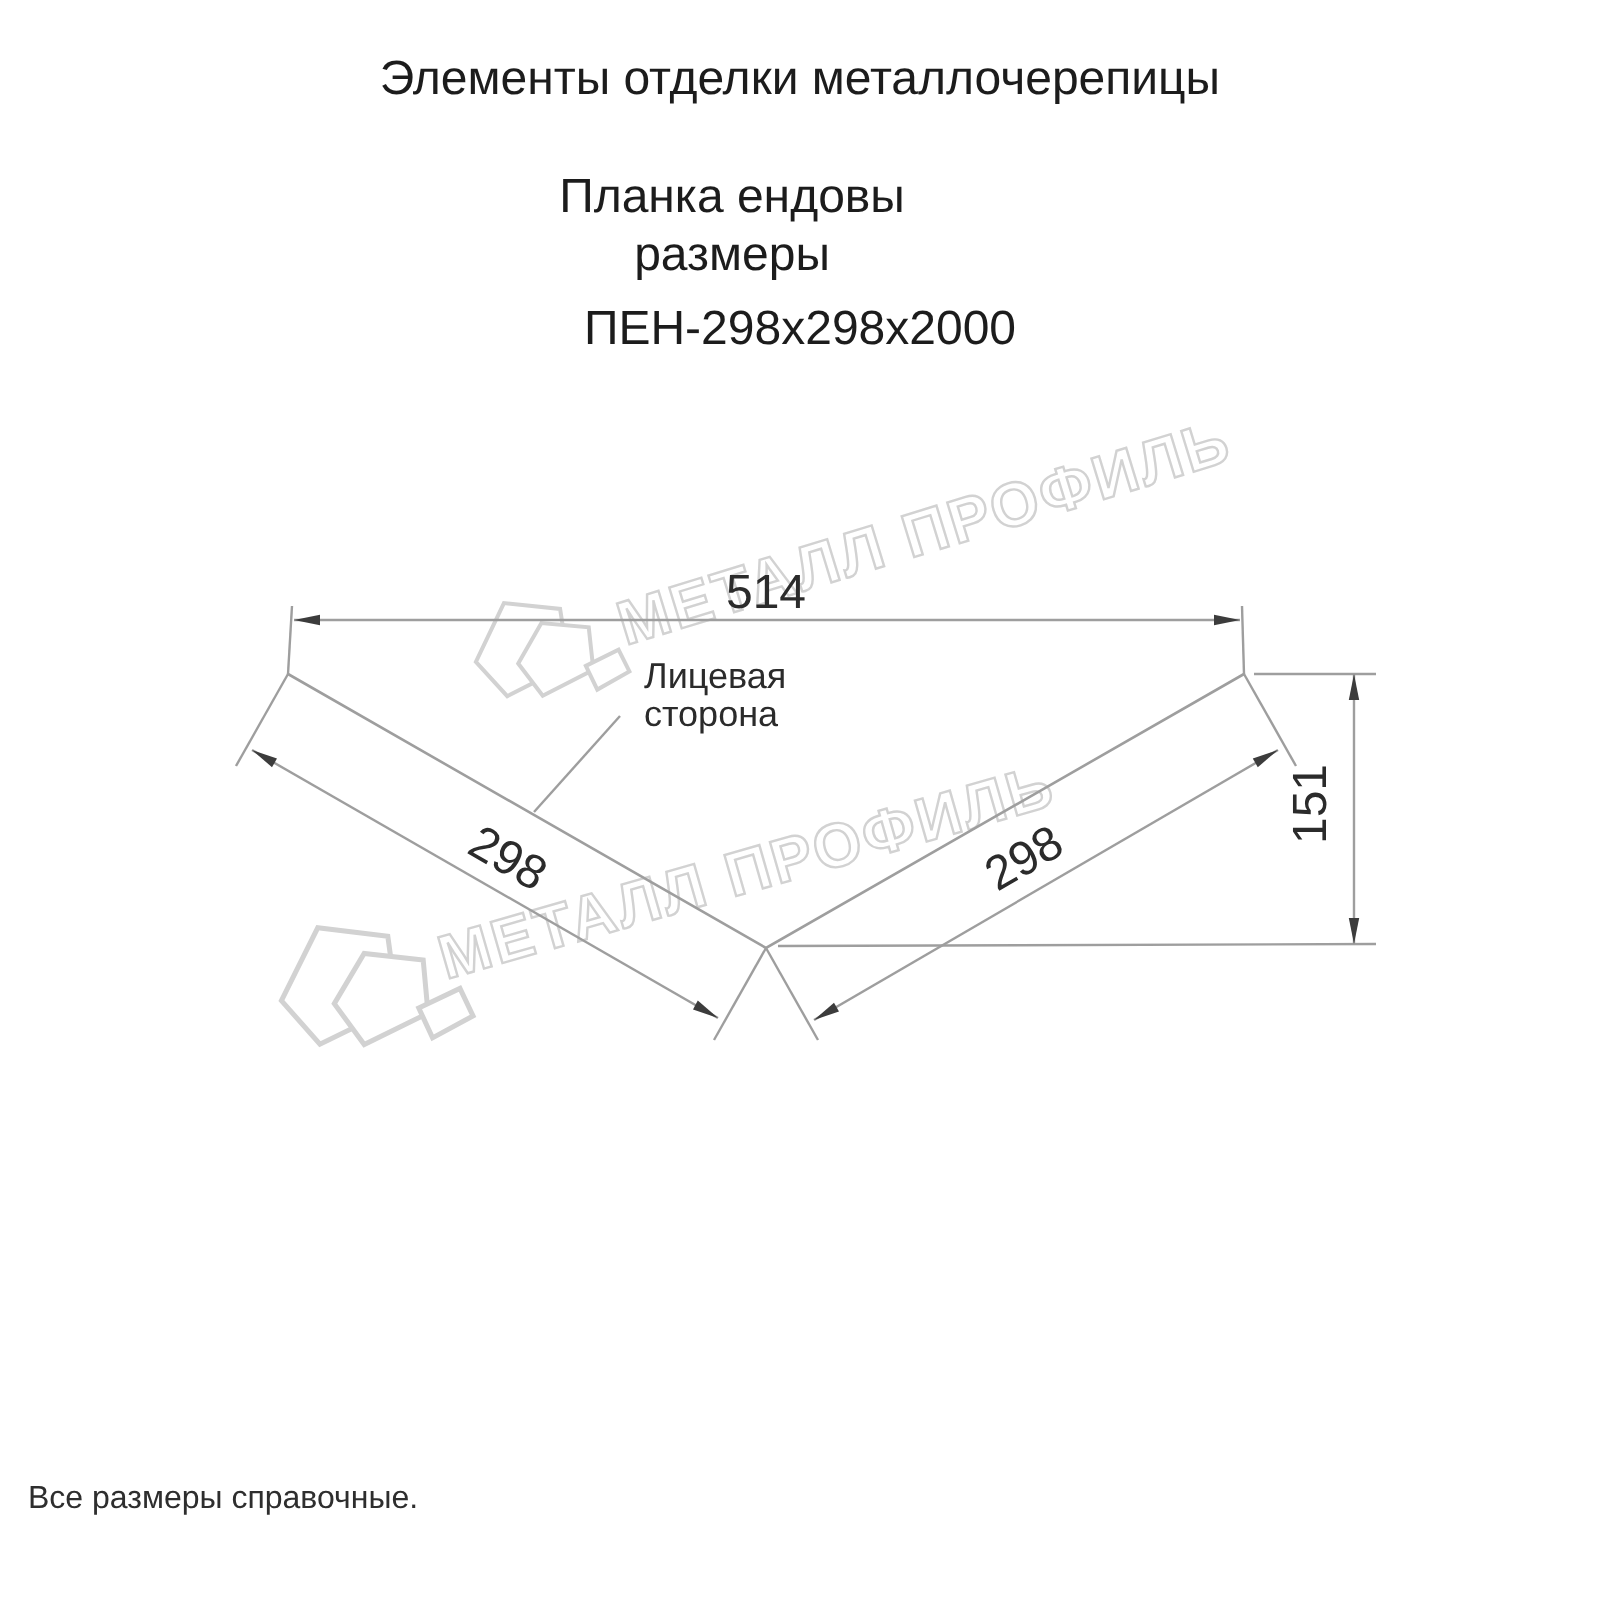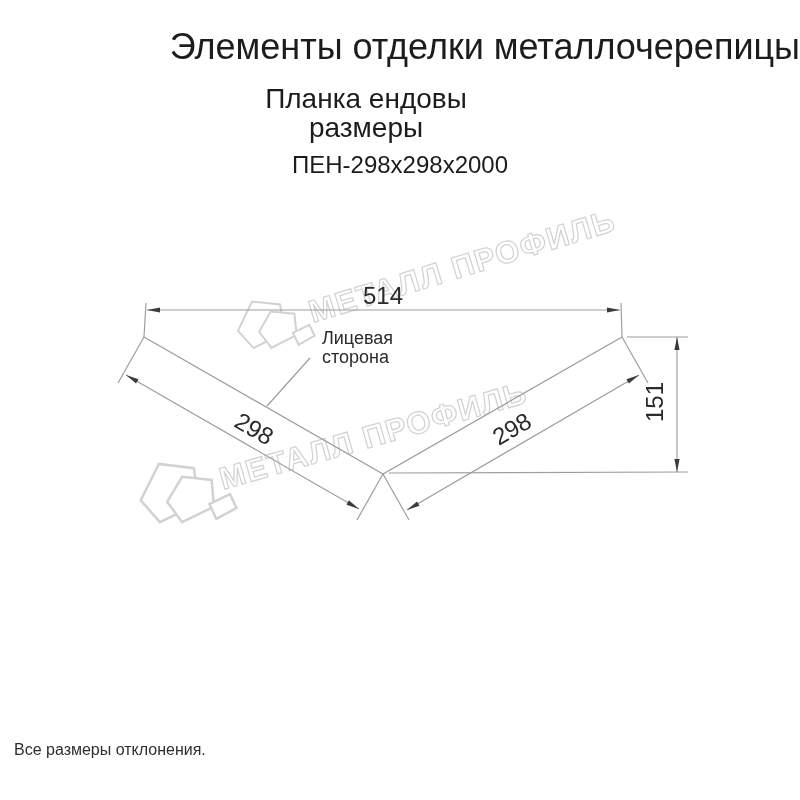--- a/index.html
+++ b/index.html
@@ -1,22 +1,22 @@
 <!DOCTYPE html>
 <html style="--c-line: #9e9e9e; --c-arrow: #3c3c3c; --c-dimtext: #2b2b2b; --c-title: #1c1c1c; --c-wm: #d2d2d2;"><head>
 <meta charset="utf-8">
 <style>
   html,body{margin:0;padding:0;background:#ffffff;}
   body{width:800px;height:800px;position:relative;overflow:hidden;
        font-family:"Liberation Sans","DejaVu Sans",sans-serif;}
   .abs{position:absolute;}
-  .title{top:26px;left:0;width:800px;text-align:right;
-         font-size:36px;color:var(--c-title,#1c1c1c);}
+  .title{top:26px;left:0;width:800px;text-align:center;
+         font-size:24px;color:var(--c-title,#1c1c1c);}
   .product-name{top:84px;left:0;width:732px;text-align:center;
-         font-size:28px;line-height:29px;color:var(--c-title,#1c1c1c);}
+         font-size:24px;line-height:29px;color:var(--c-title,#1c1c1c);}
   .model{top:151px;left:0;width:800px;text-align:center;
          font-size:24px;color:var(--c-title,#1c1c1c);}
   .notes{left:14px;top:739px;font-size:16px;line-height:21px;color:#2e2e2e;}
   svg.diagram{position:absolute;left:0;top:0;width:800px;height:800px;}
   .dline{stroke:var(--c-line,#9e9e9e);stroke-width:1.2;fill:none;}
   .outline{stroke:var(--c-line,#989898);stroke-width:1.3;fill:none;}
   .arrow{fill:var(--c-arrow,#3c3c3c);stroke:none;}
   .dimtext{fill:var(--c-dimtext,#2b2b2b);font-size:24px;}
   .facetext{fill:var(--c-dimtext,#2b2b2b);font-size:18px;}
   .wmtext{fill:none;stroke:var(--c-wm,#d2d2d2);stroke-width:1.2;
@@ -100,14 +100,14 @@
   </g>
 
   <g>
     <line class="dline" x1="310" y1="358" x2="267" y2="406"></line>
     <text class="facetext" x="322" y="344">Лицевая</text>
     <text class="facetext" x="322" y="363">сторона</text>
   </g>
 </svg>
 
 <div class="abs notes">
-  <div>Все размеры отклонения.</div>
+  <div>Все размеры справочные.</div>
 </div>
 
 </body></html>

